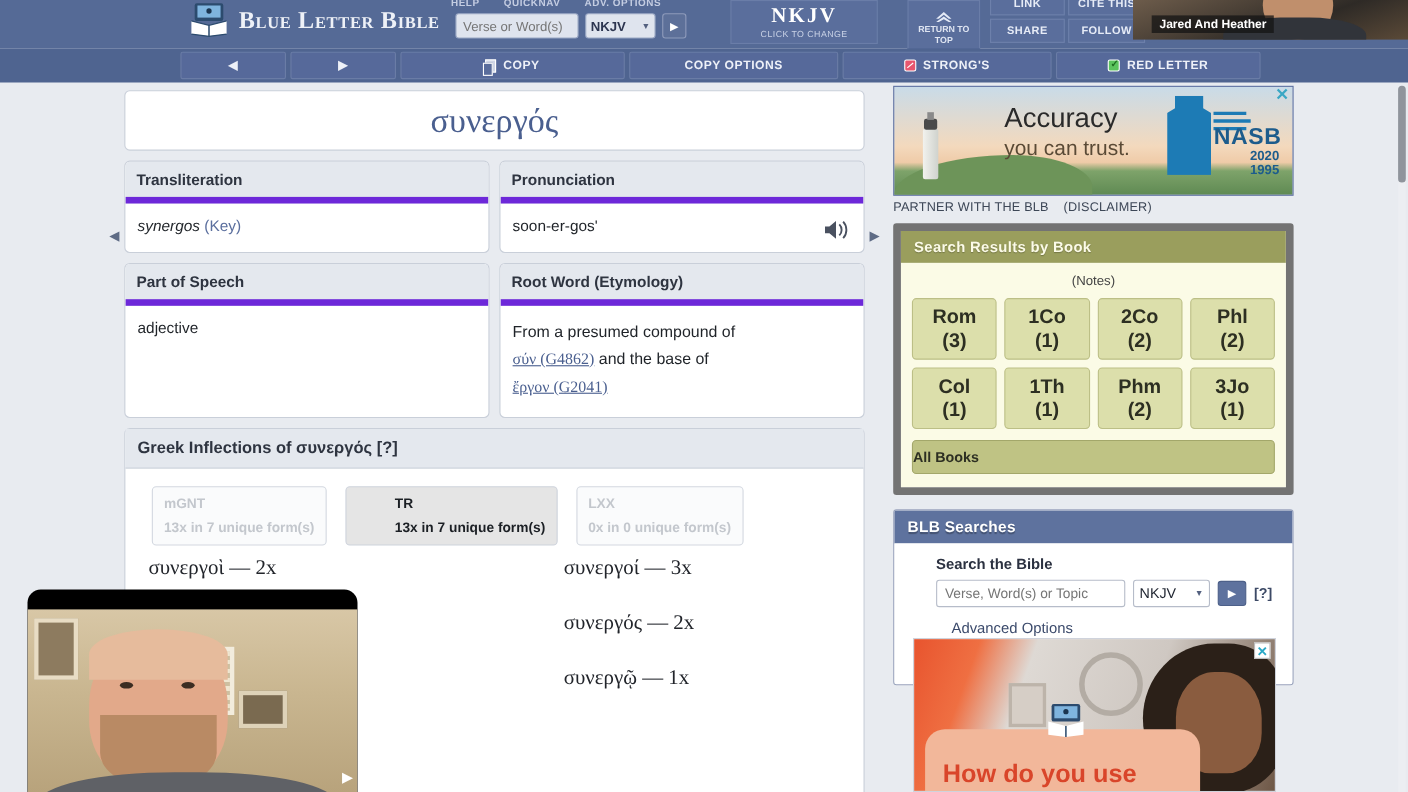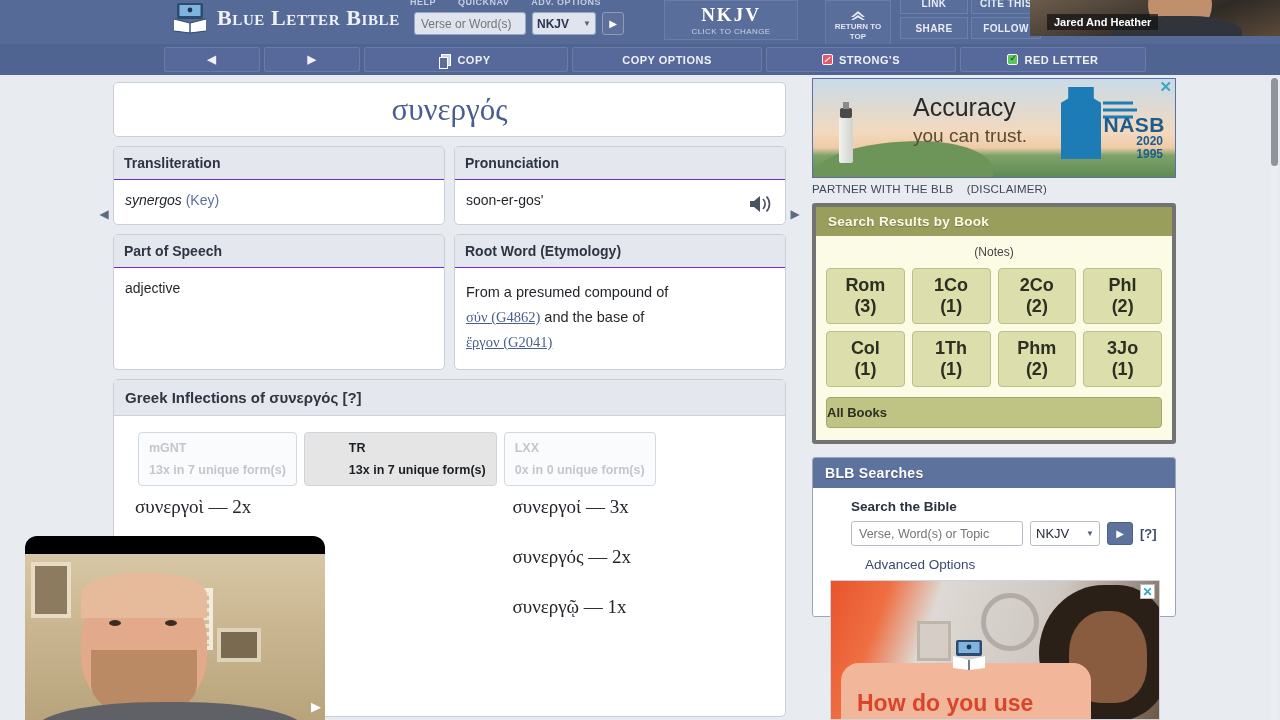--- a/index.html
+++ b/index.html
@@ -126,36 +126,36 @@
     margin-bottom: 9px;
   }
   .headword {
     height: 55px; display: flex; align-items: center; justify-content: center;
     font-family: "Liberation Serif", serif; font-size: 31px; color: #4a5f8f;
   }
   .row2 { display: flex; gap: 9px; margin-bottom: 9px; }
   .half { flex: 1; background: #fff; border: 1px solid #c9cfd9; border-radius: 5px;
           overflow: hidden; }
   .cap {
-    background: #e4e8ee; border-bottom: 1px solid #6d28d9;
+    background: #e4e8ee; border-bottom: 6px solid #6d28d9;
     padding: 8px 10px; font-size: 14px; font-weight: bold; color: #2e3440;
   }
   .body-cell { padding: 12px 11px; font-size: 14px; color: #1f2328; min-height: 44px; }
   .ital { font-style: italic; }
   .key-lnk { color: #5b6f9e; }
   .root-body { padding: 12px 11px 14px; font-size: 14.5px; line-height: 25px; color:#1f2328; }
   .grk-lnk { color: #4a5f8f; text-decoration: underline; font-family: "Liberation Serif", serif; }
   .spk { float: right; margin-top: 2px; }
 
   .infl-cap {
     background: #e4e8ee; border-bottom: 1px solid #ccd2db;
     padding: 9px 11px; font-size: 15px; font-weight: bold; color: #2e3440;
   }
   .infl-body { padding: 10px 11px 14px; min-height: 300px; }
-  .tabs { display: flex; gap: 7px; margin: 6px 0 10px 13px; }
+  .tabs { display: flex; gap: 17px; margin: 6px 0 10px 13px; }
   .tab {
     border: 1px solid #d3d8e0; border-radius: 4px; padding: 8px 10px;
     min-width: 152px; background: #fdfdfd;
   }
   .tab.dim { color: #c3c7cd; background: #fafbfc; }
   .tab .t-name { font-size: 12.5px; font-weight: bold; margin-bottom: 8px; }
   .tab .t-cnt { font-size: 12.5px; font-weight: bold; }
   .tab.dim .t-name, .tab.dim .t-cnt { font-weight: bold; color: #c3c7cd; }
   .tab.active { background: #e5e5e5; border-color: #ced3dc; color: #1b1f24; padding-left: 44px; }
 
@@ -207,21 +207,21 @@
   .ad-nasb-y { position: absolute; right: 2px; top: 48px; color: #1d5c8c; font-size: 12px;
                font-weight: bold; line-height: 13px; text-align: right; }
   .ad-rays { position:absolute; left: 48px; top: 12px; }
 
   .partner {
     font-size: 11.5px; color: #3d4757; padding: 5px 0 8px;
     letter-spacing: .2px;
   }
   .partner .disc { margin-left: 10px; }
 
-  .sr-box { border: 4px solid #737373; border-radius: 3px; overflow: hidden; }
+  .sr-box { border: 7px solid #737373; border-radius: 3px; overflow: hidden; }
   .sr-head {
     background: #9a9e5d; color: #fcfbe8; font-size: 13.5px; font-weight: bold;
     padding: 7px 12px; letter-spacing: .3px;
     text-shadow: 0 1px 1px rgba(0,0,0,.25);
   }
   .sr-body { background: #fbfbe6; padding: 9px 10px 12px; }
   .notes { text-align: center; font-size: 12px; color: #444; margin-bottom: 9px; }
   .chips { display: grid; grid-template-columns: repeat(4, 1fr); gap: 7px; }
   .chip {
     background: #dcdfab; border: 1px solid #bcbf86; border-radius: 4px;

